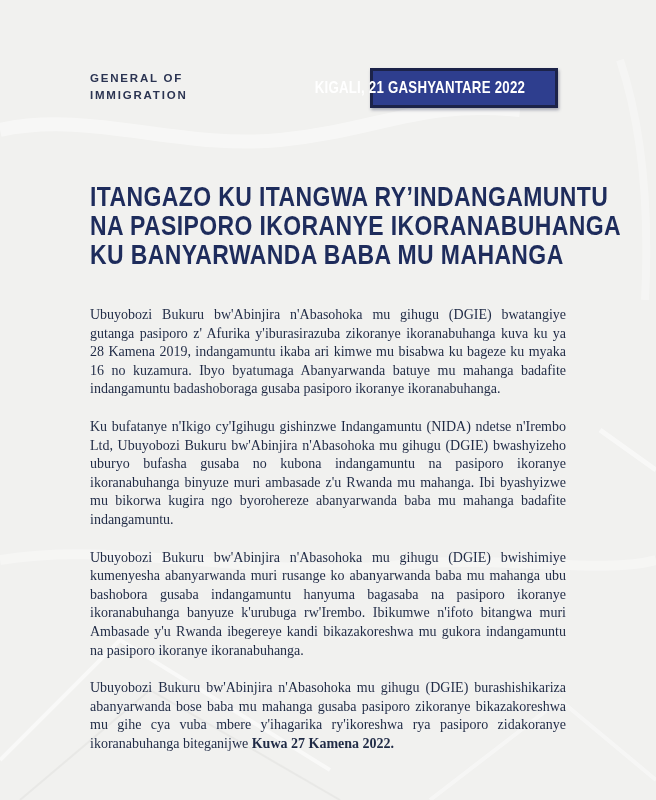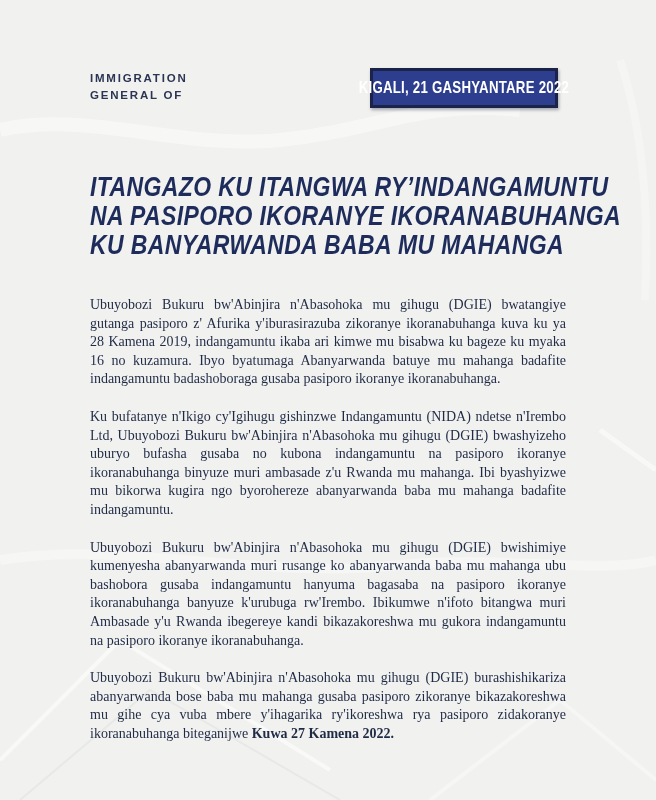--- a/index.html
+++ b/index.html
@@ -35,36 +35,35 @@
     line-height: 16.5px;
     color: var(--org_ink, #2b3452);
   }
   .date-badge {
     position: absolute;
     top: -2px; right: 8px;
     background: var(--badge_fill, #2e3e8e);
     border: 3px solid var(--badge_border, #1c2349);
     color: var(--badge_text, #ffffff);
     width: 188px; height: 40px;
-    display: flex; align-items: center; justify-content: center;
+    display: flex; align-items: center; justify-content: flex-end;
     box-shadow: 1px 2px 3px rgba(20,25,60,0.35);
   }
   .date-badge .badge-text {
     font-size: 17px;
     font-weight: 700;
     white-space: nowrap;
     transform: scaleX(0.78);
     transform-origin: center;
     letter-spacing: 0.3px;
   }
   
   .notice-title {
-    margin-top: 32px;
+    margin-top: 42px;
     color: var(--title_ink, #1e2c5c);
-    font-style: italic;
   }
   .title-line {
     font-size: 28px;
     font-weight: 700;
     line-height: 29px;
     white-space: nowrap;
     transform: scaleX(0.82);
     transform-origin: left center;
     letter-spacing: 0.5px;
   }
@@ -90,22 +89,22 @@
   <path d="M20,800 L150,690 L340,800" stroke="#e6e6e3" stroke-width="2" fill="none" opacity="0.8"></path>
   <path d="M430,800 L560,700 L656,780" stroke="#ffffff" stroke-width="4" fill="none" opacity="0.4"></path>
   <path d="M600,430 L656,470" stroke="#ffffff" stroke-width="5" fill="none" opacity="0.5"></path>
   <path d="M620,60 C640,120 650,200 645,300" stroke="#ffffff" stroke-width="8" fill="none" opacity="0.3"></path>
 </svg>
 
 <div class="content">
 
   <div class="letterhead">
     <div class="org-name">
+      <div>GENERAL OF</div>
       <div>IMMIGRATION</div>
-      <div>GENERAL OF</div>
     </div>
     <div class="date-badge">
       <span class="badge-text">KIGALI, 21 GASHYANTARE 2022</span>
     </div>
   </div>
 
   <h1 class="notice-title">
     <div class="title-line">ITANGAZO KU ITANGWA RY’INDANGAMUNTU</div>
     <div class="title-line">NA PASIPORO IKORANYE IKORANABUHANGA</div>
     <div class="title-line">KU BANYARWANDA BABA MU MAHANGA</div>

